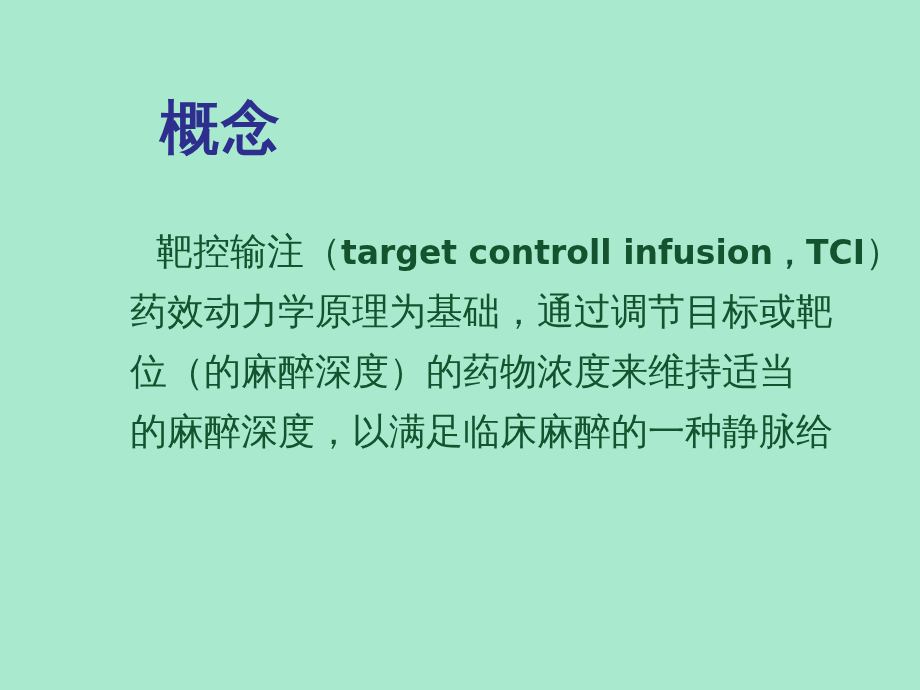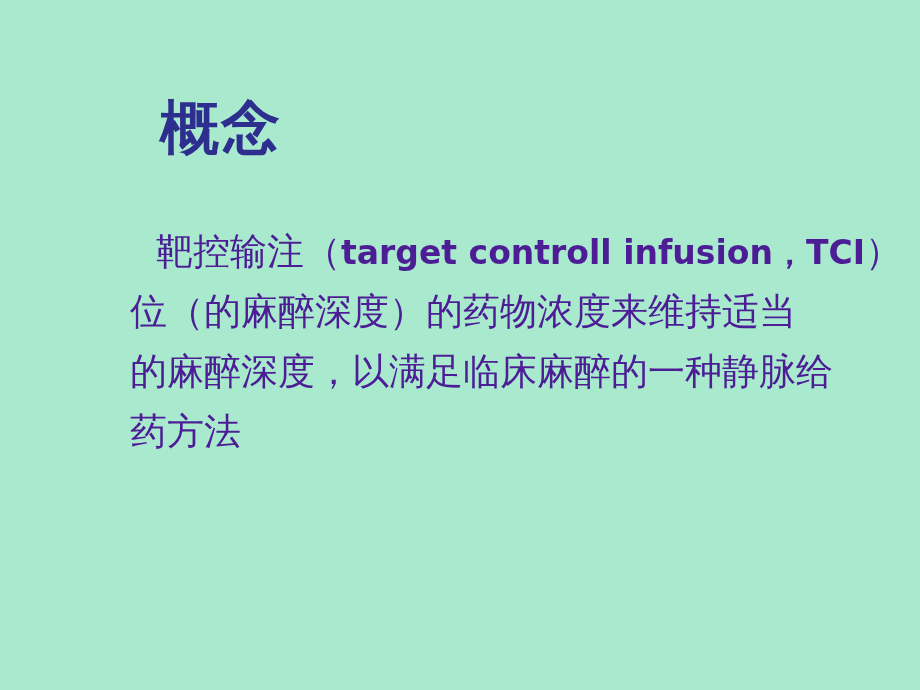--- a/index.html
+++ b/index.html
@@ -41,21 +41,21 @@
     top: 222px;
     width: 716px;
     color: #000000;
   }
 
   .text-line {
     font-family: "Liberation Serif", "DejaVu Serif", serif;
     font-size: 37px;
     line-height: 60px;
     height: 60px;
-    color: #4c1d95;
+    color: #14532d;
     white-space: nowrap;
     letter-spacing: 0px;
   }
 
   .text-line.indented {
     padding-left: 26px;
   }
 
   
   .latin {
@@ -69,19 +69,19 @@
 <body style="background: rgb(169, 234, 207);">
 
 <div id="slide" style="background: rgb(169, 234, 207);">
 
   <div id="slide-title" style="color: rgb(46, 46, 143);">概念</div>
 
   <div id="body-text" style="color: rgb(0, 0, 0);">
 
     <div class="text-line indented"><span>靶控输注（</span><span class="latin">target controll infusion</span><span class="latin">，</span><span class="latin">TCI</span><span>）</span></div>
 
+    <div class="text-line">药效动力学原理为基础，通过调节目标或靶</div>
     <div class="text-line">位（的麻醉深度）的药物浓度来维持适当</div>
     <div class="text-line">的麻醉深度，以满足临床麻醉的一种静脉给</div>
-    <div class="text-line">药方法</div>
 
   </div>
 
 </div>
 
 </body></html>

